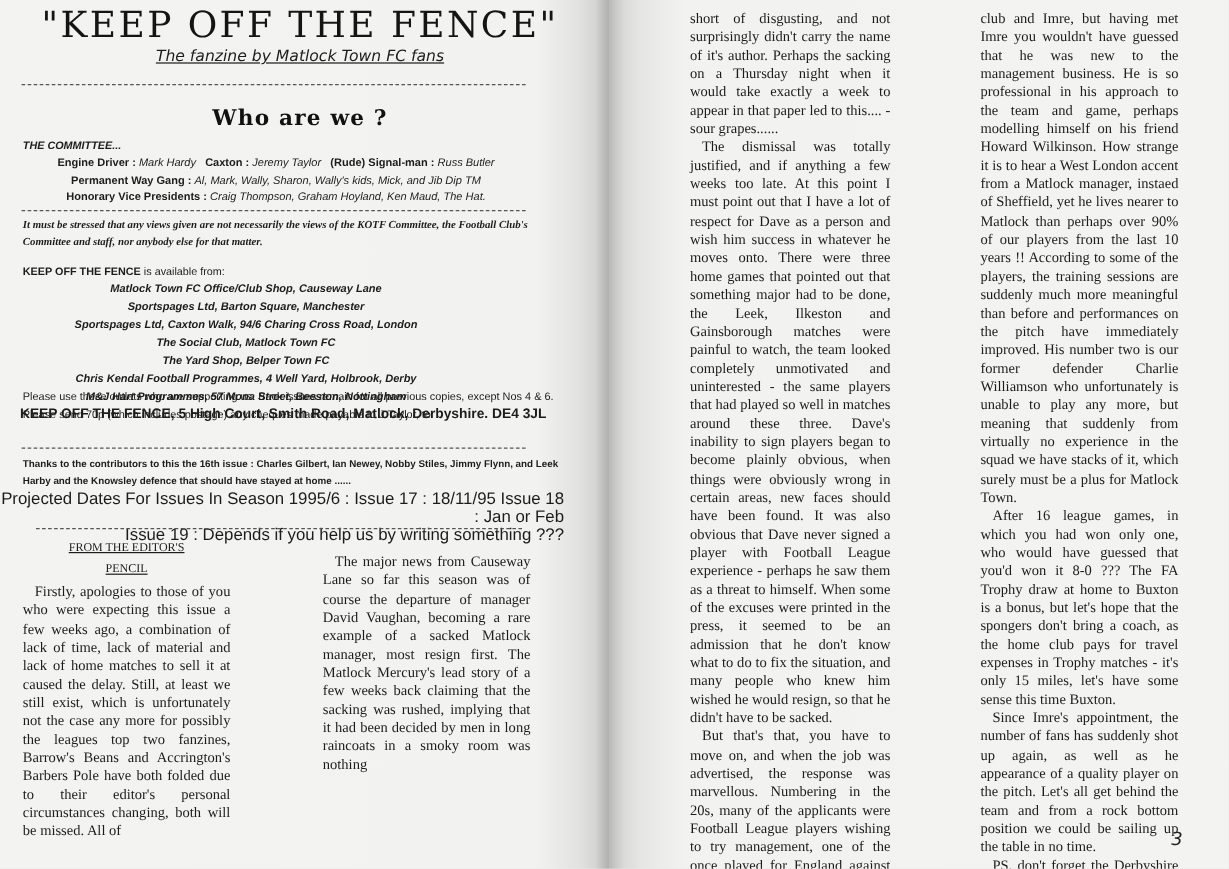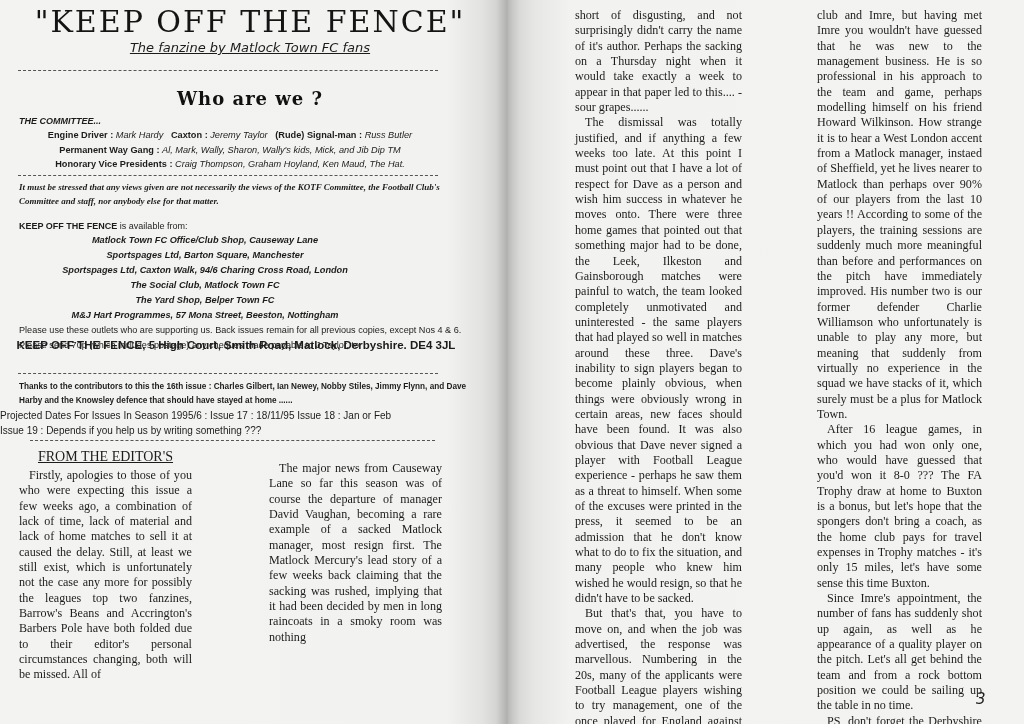--- a/index.html
+++ b/index.html
@@ -43,26 +43,26 @@
   .committee-head { position:absolute; left:19px; top:116px; font-size:9px; font-weight:bold;font-style:italic; }
   .committee { position:absolute; left:0; width:460px; top:128px; text-align:center; font-size:9.2px; line-height:14.5px; }
   .committee b { font-weight:bold; }
   .committee i { font-style:italic; }
   .disclaimer { position:absolute; left:19px; width:450px; top:180px; font-family:"Liberation Serif", serif; font-style:italic; font-weight:bold; font-size:9px; line-height:14px; }
   .avail-head { position:absolute; left:19px; top:221px; font-size:9px; }
   .outlets { position:absolute; left:0; width:410px; top:233px; text-align:center; font-size:9.2px; line-height:15px; font-style:italic; font-weight:bold; }
   .please { position:absolute; left:19px; width:450px; top:323px; font-size:9.1px; line-height:15px; }
   .address { position:absolute; left:0; width:472px; top:339px; text-align:center; font-size:11.5px; font-weight:bold; }
   .thanks { position:absolute; left:19px; width:452px; top:380px; font-size:8.2px; font-weight:bold; line-height:14px; }
-  .dates { position:absolute; left:0; width:470px; top:408px; text-align:left; font-size:10px; line-height:15px; }
+  .dates { position:absolute; left:0; width:470px; top:408px; text-align:right; font-size:14px; line-height:15px; }
   .col { position:absolute; font-size:12.1px; line-height:15.35px; text-align:justify; }
   .col p { margin:0; }
   .col p.indent { text-indent:10px; }
   .col p.gap { margin-top:15px; }
-  .editor-head { text-align:center; font-size:14px; text-decoration:underline; line-height:18px; margin-bottom:2px; }
+  .editor-head { text-align:center; font-size:10px; text-decoration:underline; line-height:18px; margin-bottom:2px; }
   .col-a { left:19px; top:448px; width:173px; }
   .col-b { left:269px; top:446px; width:173px; }
   .col-c { left:575px; top:8px; width:167px; }
   .col-d { left:817px; top:8px; width:165px; }
   .pagenum { position:absolute; left:976px; top:690px; font-family:"DejaVu Sans", sans-serif; font-style:italic; font-size:15px; color:#222; }
 </style>
 </head>
 <body>
 
 <div class="page page-left">
@@ -97,36 +97,38 @@
 
   <div class="avail-head sans">
     <b>KEEP OFF THE FENCE</b><span> is available from:</span>
   </div>
   <div class="outlets sans">
     <div>Matlock Town FC Office/Club Shop, Causeway Lane</div>
     <div>Sportspages Ltd, Barton Square, Manchester</div>
     <div>Sportspages Ltd, Caxton Walk, 94/6 Charing Cross Road, London</div>
     <div>The Social Club, Matlock Town FC</div>
     <div>The Yard Shop, Belper Town FC</div>
+    <div>Chris Kendal Football Programmes, 4 Well Yard, Holbrook, Derby</div>
     <div>M&amp;J Hart Programmes, 57 Mona Street, Beeston, Nottingham</div>
   </div>
   <div class="please sans">Please use these outlets who are supporting us.   Back issues remain for all previous copies, except Nos 4 &amp; 6. Please send 70p (which includes postage) any cheques made payable to J Taylor, to</div>
   <div class="address sans">KEEP OFF THE FENCE, 5 High Court, Smith Road, Matlock, Derbyshire. DE4 3JL</div>
   <div class="rule" style="top:373px"></div>
 
-  <div class="thanks sans">Thanks to the contributors to this the 16th issue : Charles Gilbert, Ian Newey, Nobby Stiles, Jimmy Flynn, and Dave Harby and the Knowsley defence that should have stayed at home ......</div>
+  <div class="thanks sans">Thanks to the contributors to this the 16th issue : Charles Gilbert, Ian Newey, Nobby Stiles, Jimmy Flynn, and Leek Harby and the Knowsley defence that should have stayed at home ......</div>
   <div class="dates sans">
     <div>Projected Dates For Issues In Season 1995/6 : Issue 17 : 18/11/95     Issue 18 : Jan or Feb</div>
     <div>Issue 19 : Depends if you help us by writing something ???</div>
   </div>
   <div class="rule" style="top:440px;left:30px;width:405px"></div>
 
   <div class="col col-a">
     <div class="editor-head">
       <div>FROM THE EDITOR'S</div>
+      <div>PENCIL</div>
     </div>
     <p class="indent">Firstly, apologies to those of you who were expecting this issue a few weeks ago, a combination of lack of time, lack of material and lack of home matches to sell it at caused the delay. Still, at least we still exist, which is unfortunately not the case any more for possibly the leagues top two fanzines, Barrow's Beans and Accrington's Barbers Pole have both folded due to their editor's personal circumstances changing, both will be missed. All of</p>
   </div>
 
   <div class="col col-b">
     <p class="indent gap">The major news from Causeway Lane so far this season was of course the departure of manager David Vaughan, becoming a rare example of a sacked Matlock manager, most resign first. The Matlock Mercury's lead story of a few weeks back claiming that the sacking was rushed, implying that it had been decided by men in long raincoats in a smoky room was nothing</p>
   </div>
 </div>
 
 <div class="page page-right"></div>

